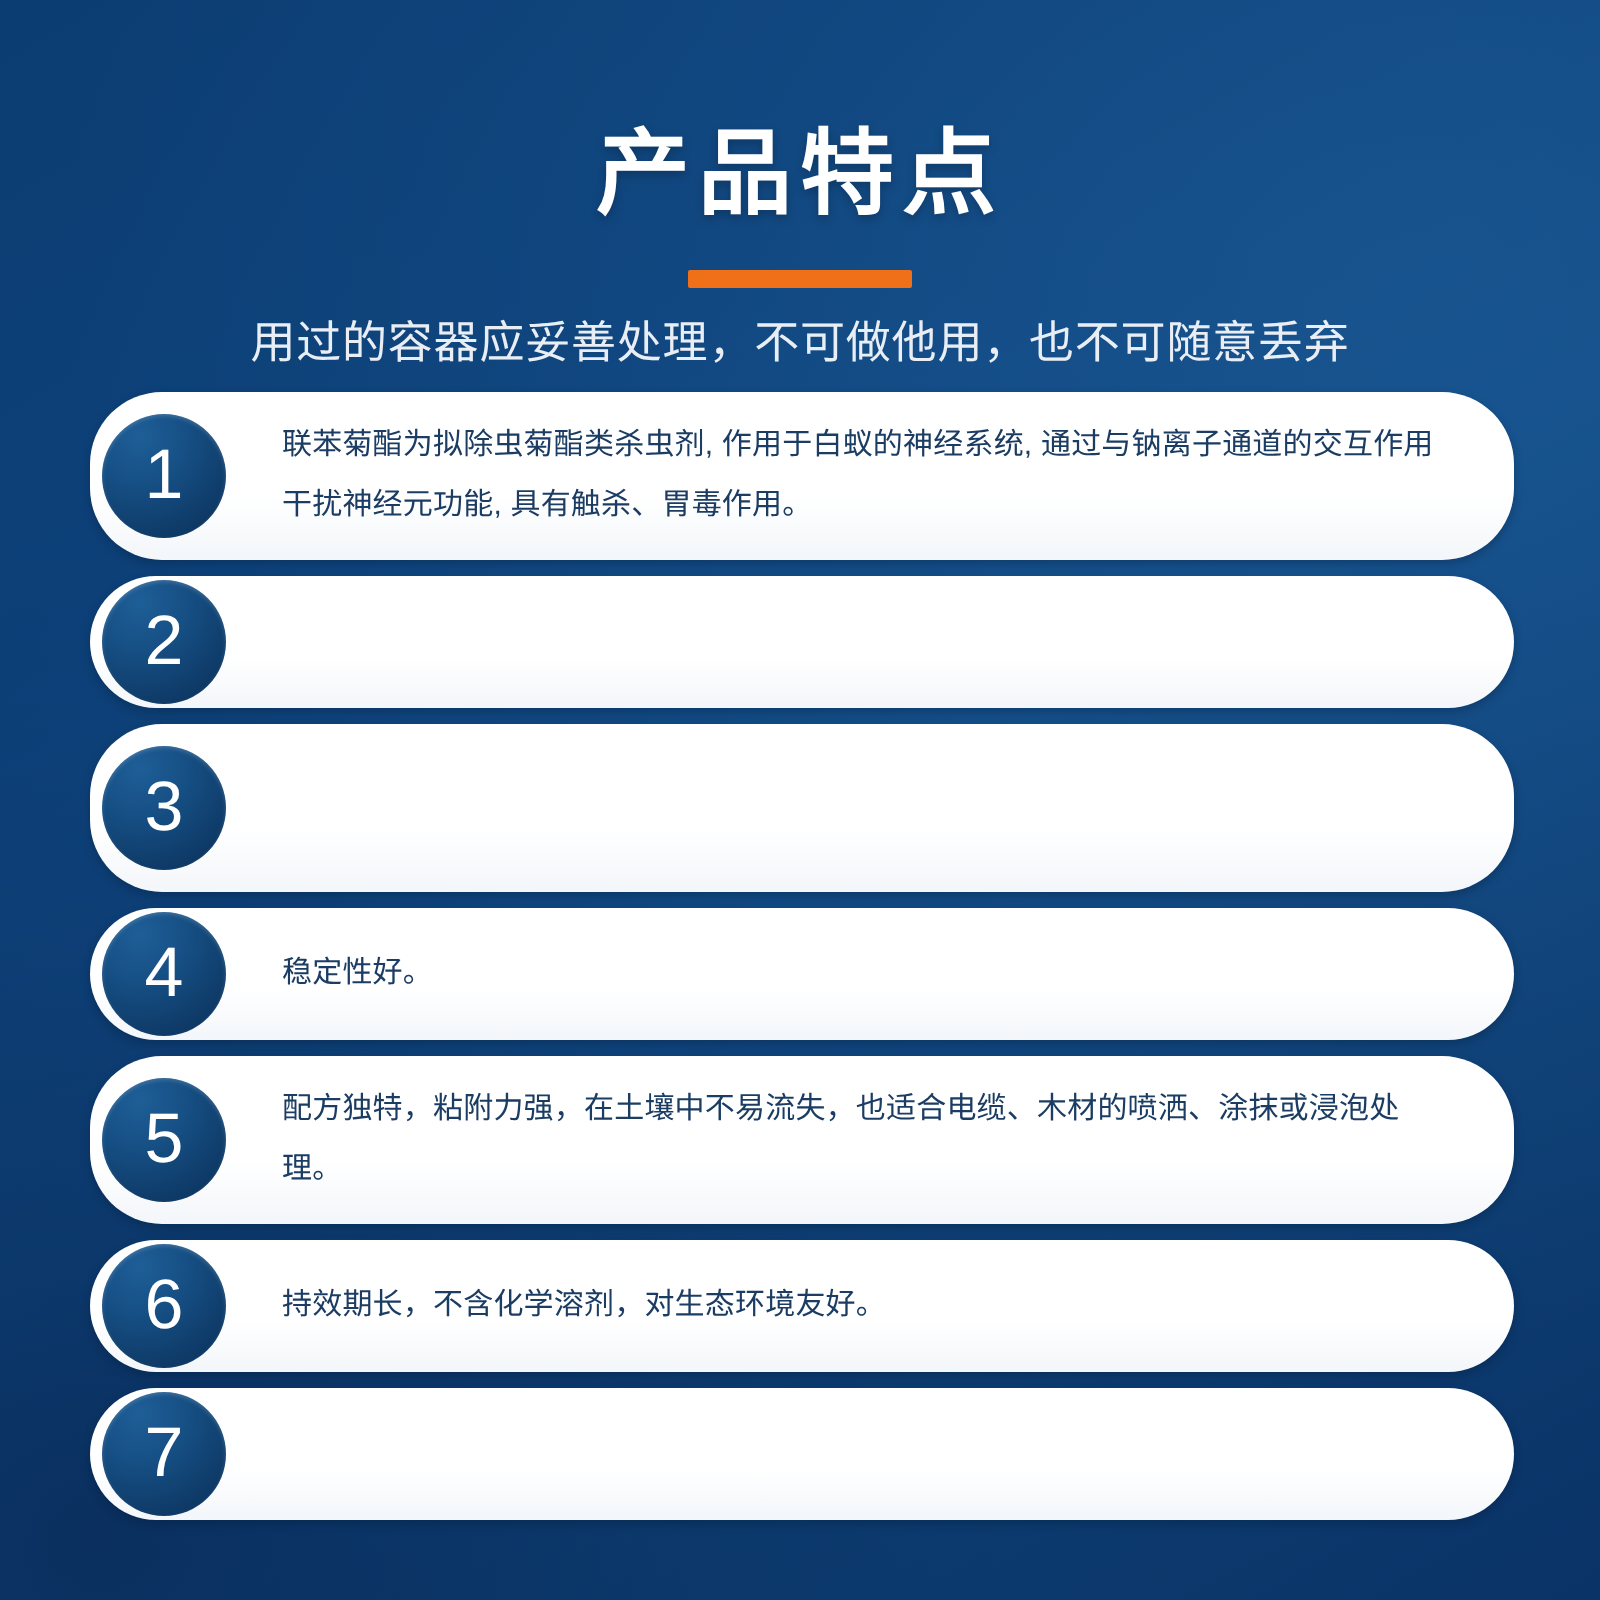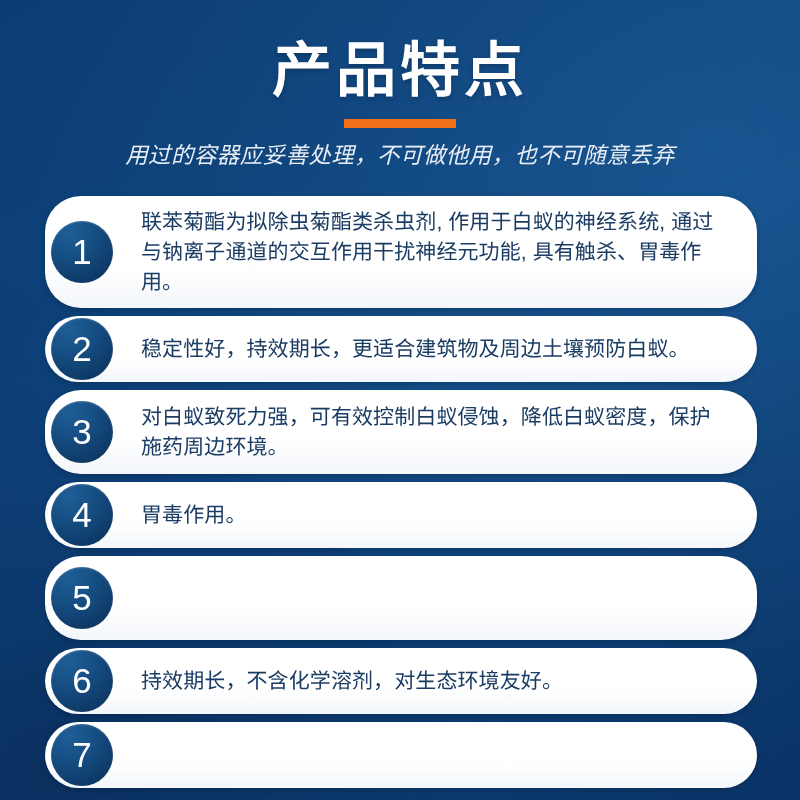--- a/index.html
+++ b/index.html
@@ -30,43 +30,42 @@
   
   .header {
     position: absolute;
     left: 0;
     top: 0;
     width: 800px;
     text-align: center;
   }
   .page-title {
     margin: 0;
-    padding-top: 40px;
-    font-size: 60px;
+    padding-top: 56px;
+    font-size: 47px;
     line-height: 62px;
     font-weight: bold;
     letter-spacing: 4px;
     color: #ffffff;
     text-shadow: 0 2px 5px rgba(0,0,0,0.22);
   }
   .title-rule {
     width: 112px;
     height: 9px;
     margin: 17px auto 0 auto;
     background: #f0701a;
     border-radius: 1px;
   }
   .subtitle {
     margin: 15px auto 0 auto;
     font-size: 22.5px;
     line-height: 26px;
     color: #e9eef5;
     letter-spacing: 0.4px;
     white-space: nowrap;
-    font-style: italic;
   }
 
   
   .feature-list {
     position: absolute;
     left: 45px;
     top: 196px;
     width: 712px;
   }
 
@@ -104,21 +103,21 @@
   .badge-num {
     font-size: 35px;
     line-height: 35px;
     color: #ffffff;
     font-weight: normal;
     letter-spacing: 0;
     padding-bottom: 2px;
   }
 
   .feature-text {
-    font-size: 21px;
+    font-size: 15px;
     line-height: 30px;
     color: #1b3c63;
     letter-spacing: 0.1px;
   }
 </style>
 </head>
 <body>
 
 <div id="poster">
 
@@ -134,41 +133,40 @@
       <div class="badge">
         <span class="badge-num">1</span>
       </div>
       <div class="feature-text">联苯菊酯为拟除虫菊酯类杀虫剂, 作用于白蚁的神经系统, 通过与钠离子通道的交互作用干扰神经元功能, 具有触杀、胃毒作用。</div>
     </div>
 
     <div class="feature-item">
       <div class="badge">
         <span class="badge-num">2</span>
       </div>
-      <div class="feature-text">稳定性好，持效期长，更适合建筑物及周边土壤预防白蚁。</div>
     </div>
 
     <div class="feature-item two-line">
       <div class="badge">
         <span class="badge-num">3</span>
       </div>
-      <div class="feature-text">对白蚁致死力强，可有效控制白蚁侵蚀，降低白蚁密度，保护施药周边环境。</div>
     </div>
 
     <div class="feature-item">
       <div class="badge">
         <span class="badge-num">4</span>
       </div>
-      <div class="feature-text">胃毒作用。</div>
+      <div class="feature-text">稳定性好。</div>
     </div>
 
     <div class="feature-item two-line">
       <div class="badge">
         <span class="badge-num">5</span>
       </div>
+      <div class="feature-text">配方独特，粘附力强，在土壤中不易流失，也适合电缆、木材的喷洒、涂抹或浸泡处理。</div>
     </div>
 
     <div class="feature-item">
       <div class="badge">
         <span class="badge-num">6</span>
       </div>
       <div class="feature-text">持效期长，不含化学溶剂，对生态环境友好。</div>
     </div>
 
     <div class="feature-item">

